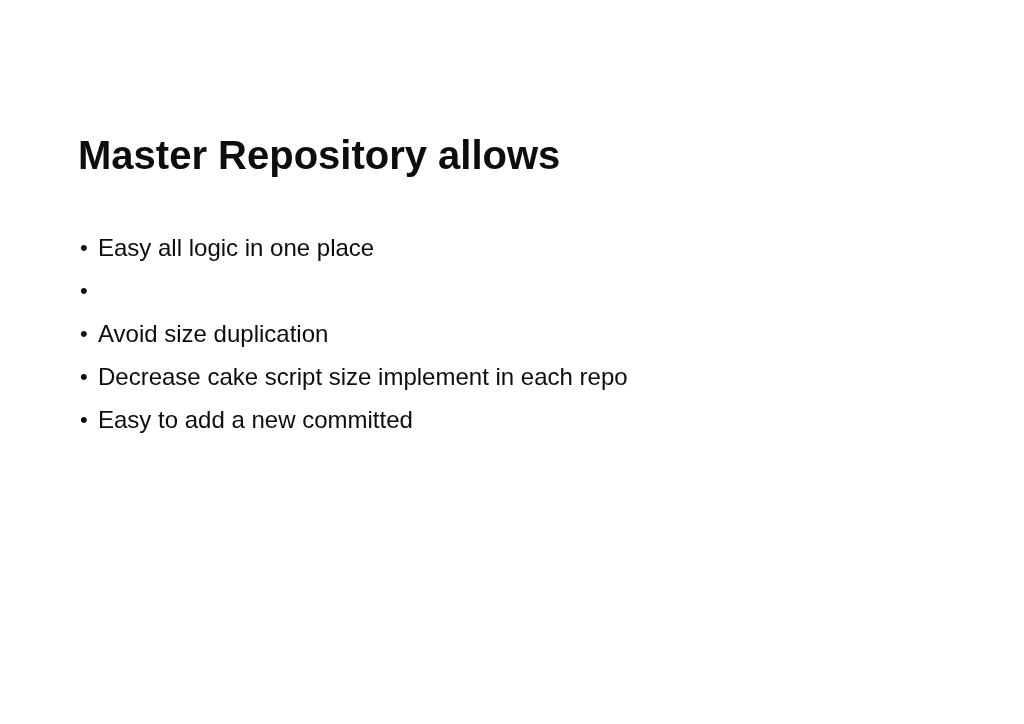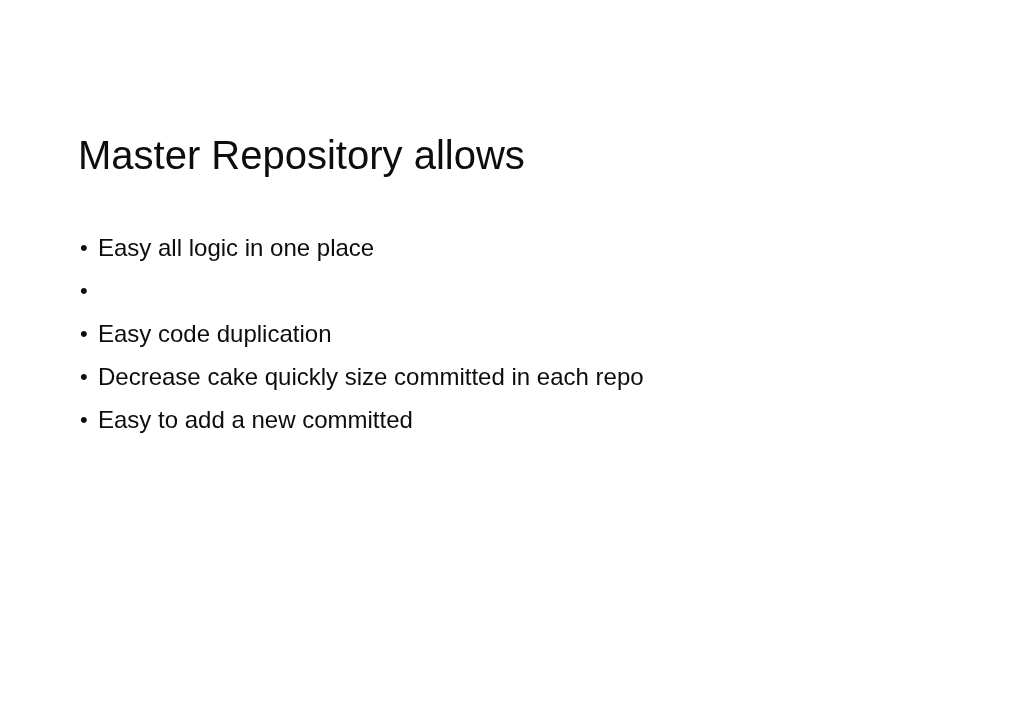--- a/index.html
+++ b/index.html
@@ -19,21 +19,21 @@
     height: 724px;
     background: #ffffff;
     color: #000000;
   }
   .slide-title {
     position: absolute;
     left: 78px;
     top: 133px;
     margin: 0;
     font-size: 40px;
-    font-weight: 400;
+    font-weight: 700;
     letter-spacing: 0px;
     color: #0d0d0d;
     white-space: nowrap;
   }
   .bullet-list {
     position: absolute;
     left: 80px;
     top: 226px;
     margin: 0;
     padding: 0;
@@ -72,26 +72,26 @@
       <span class="bullet-marker">•</span>
       <span class="bullet-text">Easy all logic in one place</span>
     </li>
 
     <li class="bullet-line">
       <span class="bullet-marker">•</span>
     </li>
 
     <li class="bullet-line">
       <span class="bullet-marker">•</span>
-      <span class="bullet-text">Easy code duplication</span>
+      <span class="bullet-text">Avoid size duplication</span>
     </li>
 
     <li class="bullet-line">
       <span class="bullet-marker">•</span>
-      <span class="bullet-text">Decrease cake quickly size committed in each repo</span>
+      <span class="bullet-text">Decrease cake script size implement in each repo</span>
     </li>
 
     <li class="bullet-line">
       <span class="bullet-marker">•</span>
       <span class="bullet-text">Easy to add a new committed</span>
     </li>
 
   </ul>
 </div>
 

